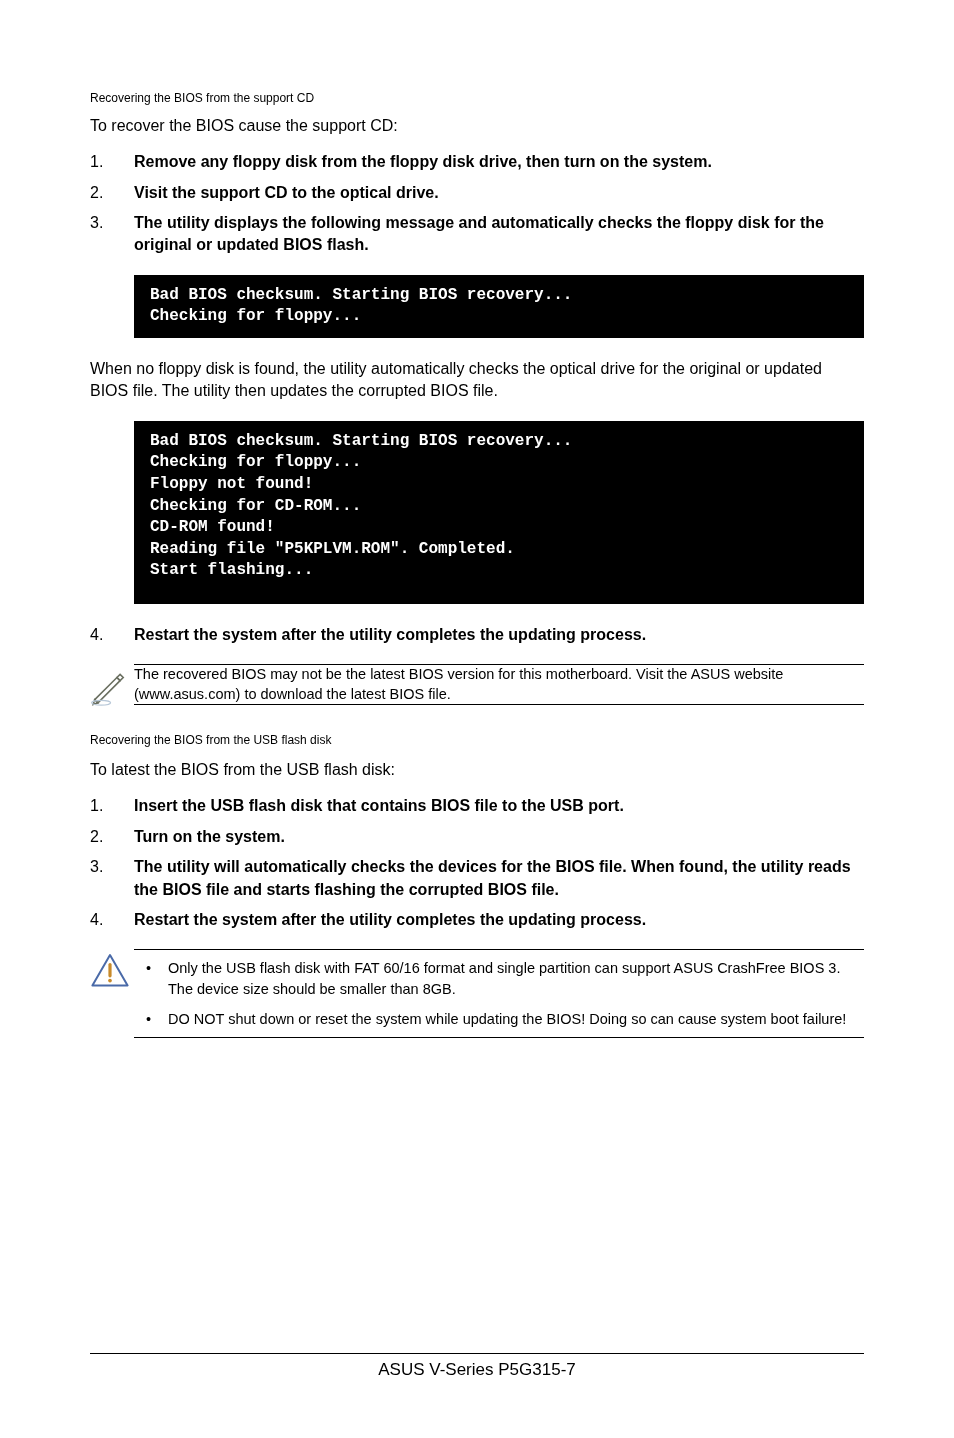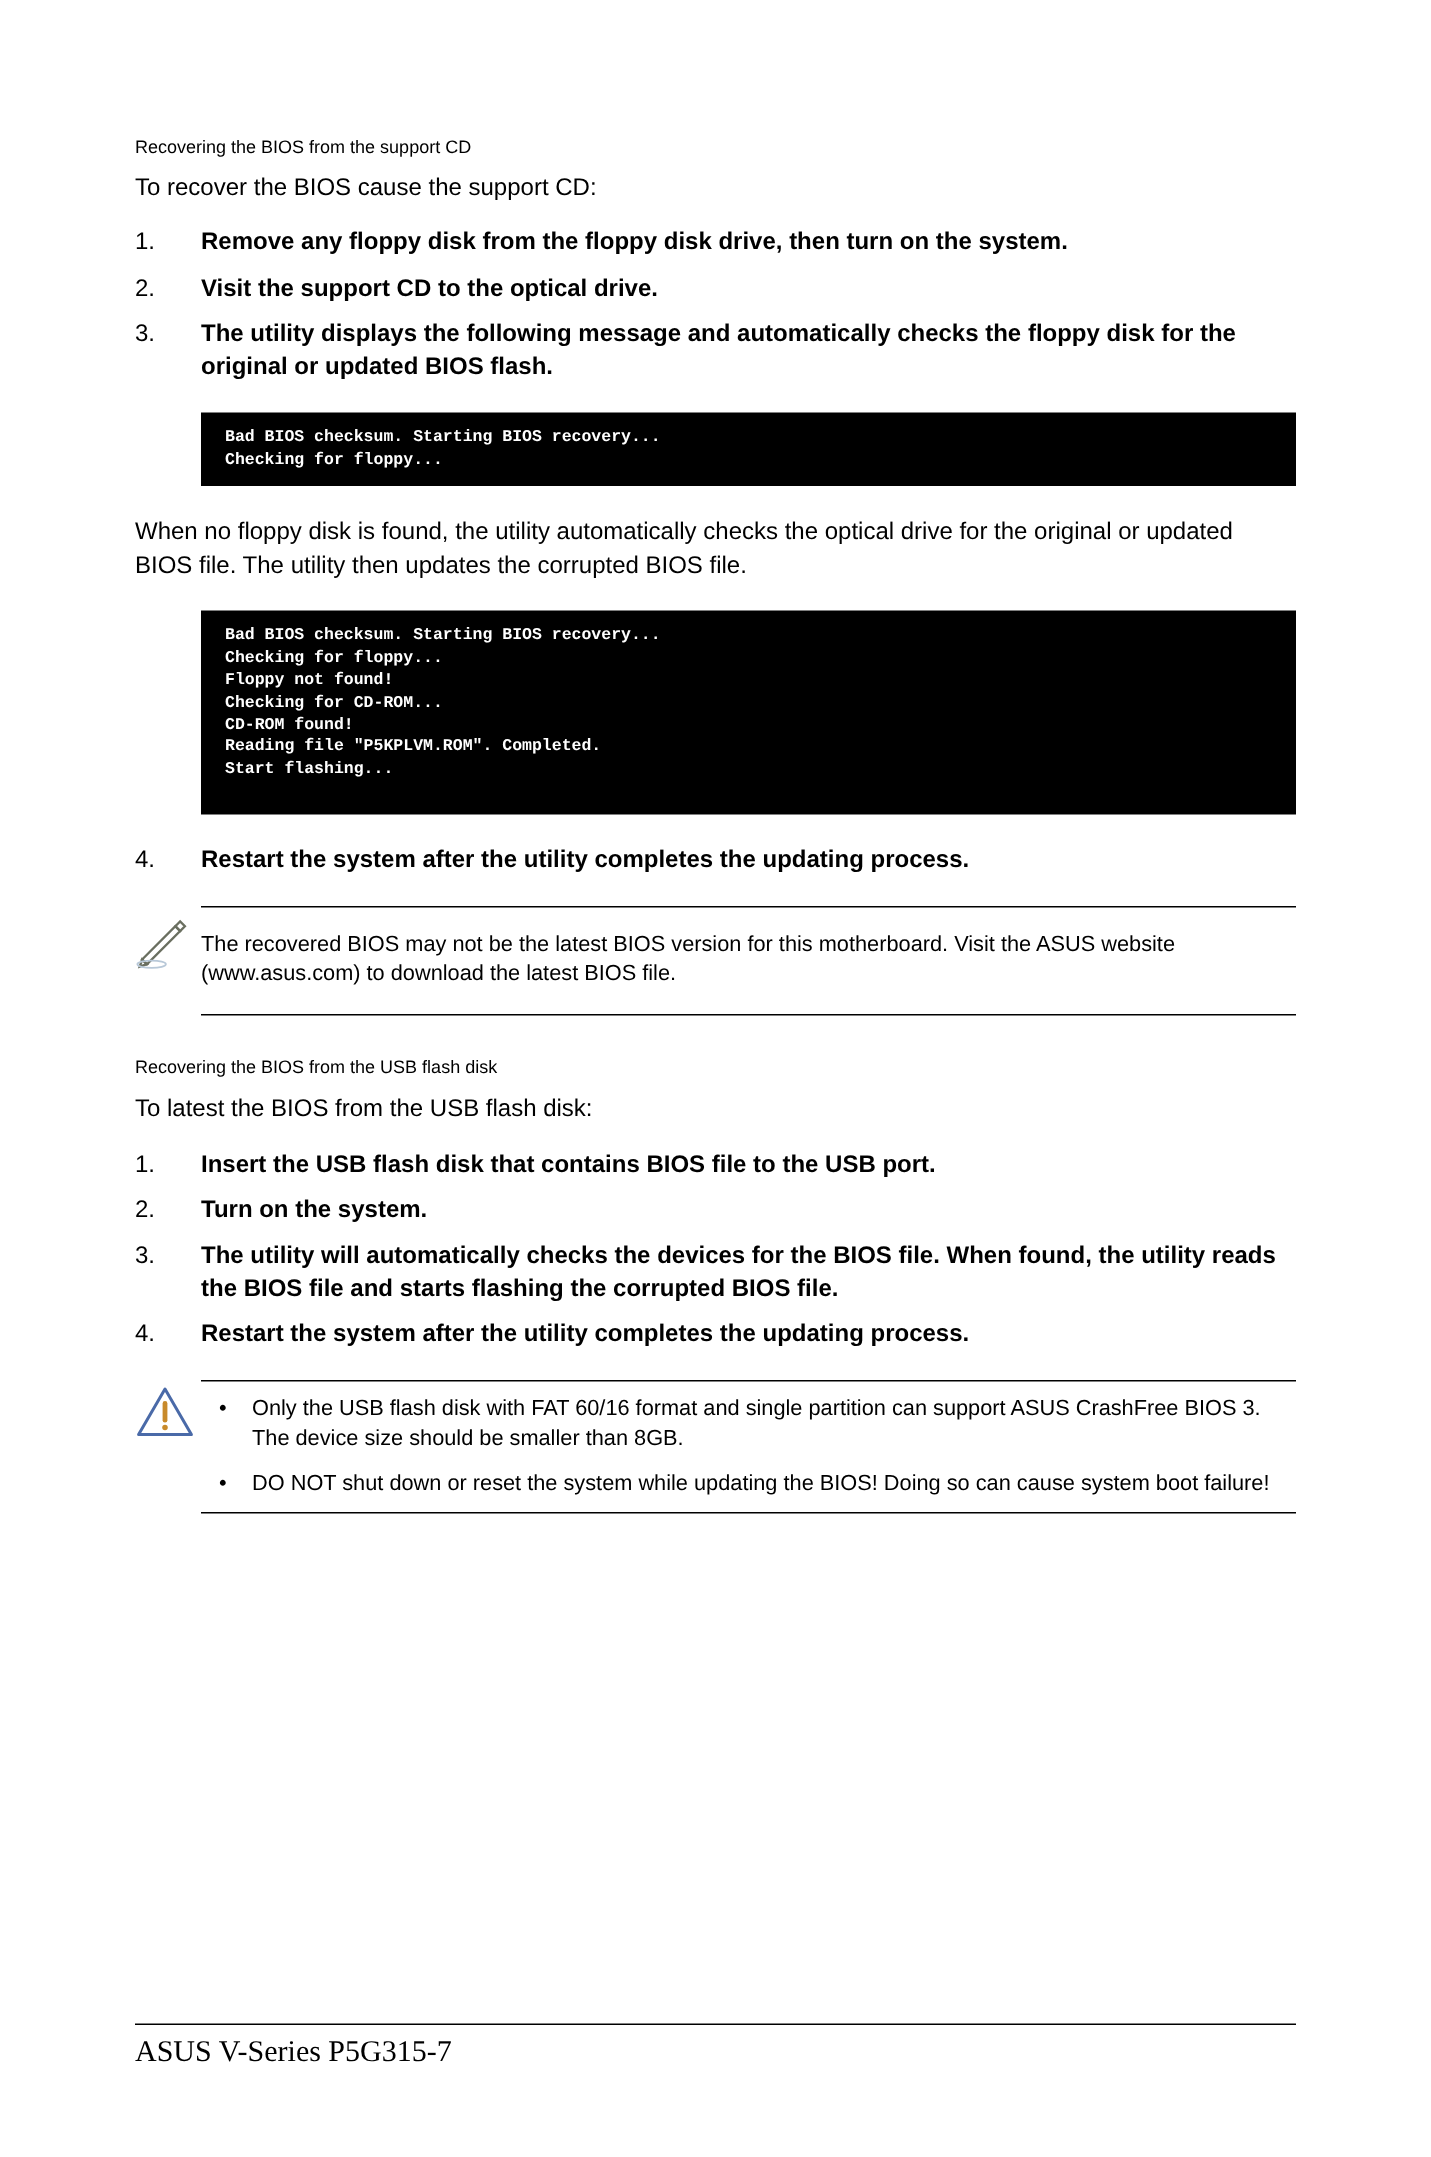--- a/index.html
+++ b/index.html
@@ -40,21 +40,21 @@
       flex-shrink: 0;
     }
     ol > li .text {
       flex: 1;
       font-weight: bold;
     }
     .code-block {
       background: #000;
       color: #fff;
       font-family: "Courier New", monospace;
-      font-size: 11px;
+      font-size: 16px;
       font-weight: bold;
       padding: 10px 16px;
       margin-left: 44px;
       margin-bottom: 20px;
       margin-top: 6px;
       white-space: pre;
       line-height: 1.35;
     }
     .indented-para {
       margin-bottom: 18px;
@@ -68,21 +68,21 @@
       width: 44px;
       flex-shrink: 0;
       display: flex;
       justify-content: flex-start;
       padding-top: 4px;
     }
     .note-divider-wrap {
       flex: 1;
       border-top: 1px solid #000;
       border-bottom: 1px solid #000;
-      padding: 16px 0;
+      padding: 0 0;
       font-size: 14.5px;
       line-height: 1.35;
     }
     .warn-divider-wrap {
       flex: 1;
       border-top: 1px solid #000;
       border-bottom: 1px solid #000;
       padding: 8px 0;
       font-size: 14.5px;
       line-height: 1.4;
@@ -107,23 +107,22 @@
       flex: 1;
     }
     .footer {
       position: absolute;
       bottom: 56px;
       left: 90px;
       right: 90px;
       border-top: 1px solid #000;
       padding-top: 4px;
       display: flex;
-      justify-content: flex-start;
-      font-size: 20px;
-      font-family: Liberation Serif, serif;
+      justify-content: center;
+      font-size: 17px;
     }
      svg.pencil {
       width: 38px;
       height: 38px;
     }
     svg.warn {
       width: 40px;
       height: 36px;
     }
   </style>

